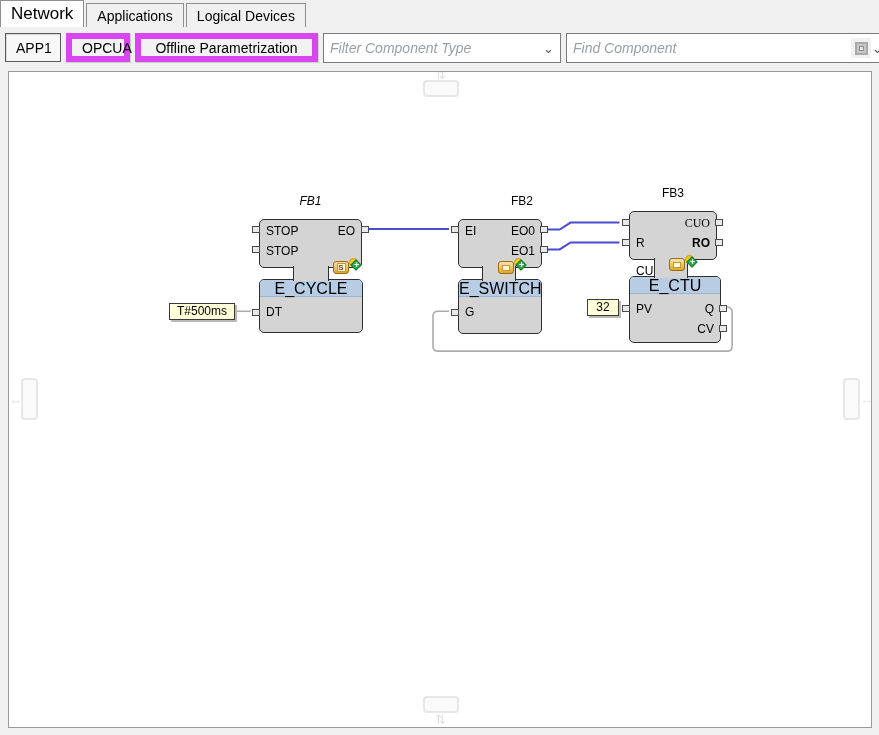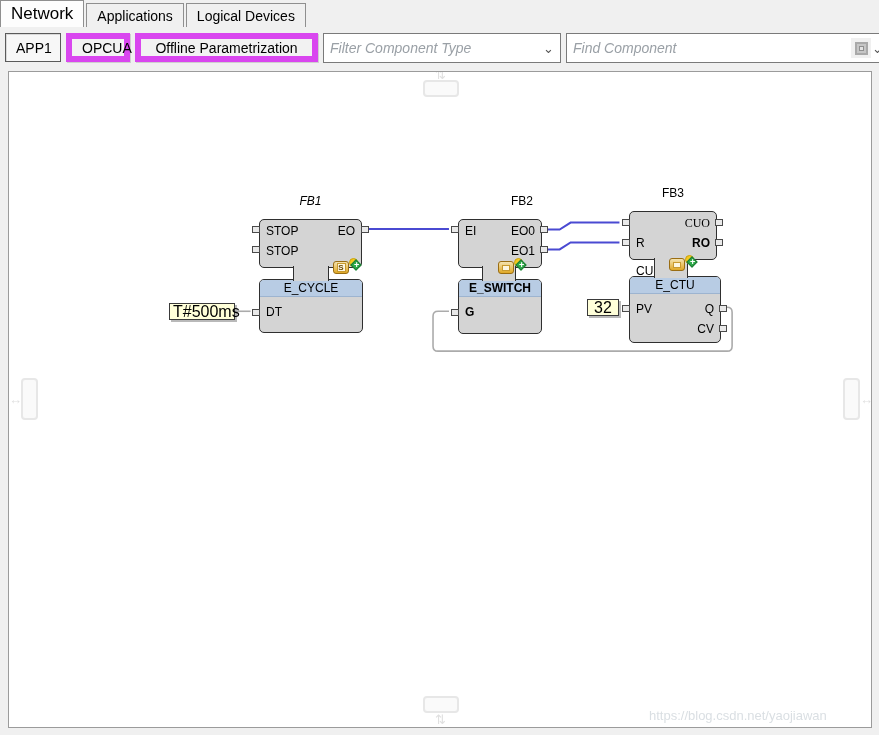--- a/index.html
+++ b/index.html
@@ -58,31 +58,31 @@
   .fb-box {
     position:absolute; background:#d4d4d4; border:1.5px solid #2f2f2f; border-radius:5px;
   }
   .fb-neck {
     position:absolute; background:#d4d4d4; border-left:1.5px solid #2f2f2f; border-right:1.5px solid #2f2f2f;
     z-index:2;
   }
   .fb-type {
     position:absolute; left:0; top:0; right:0; height:17px; background:#b8cce4;
     border-bottom:1px solid #9db4d0; border-radius:4px 4px 0 0;
-    text-align:center; font-size:12px; line-height:17px; color:#000;
+    text-align:center; font-size:16px; line-height:17px; color:#000;
   }
   .port { position:absolute; font-size:12px; color:#000; white-space:nowrap; }
   .port--l { left:6px; }
   .port--r { right:6px; text-align:right; }
   .pin {
     position:absolute; width:8px; height:7px; background:#e9e9e9; border:1px solid #4a4a4a; z-index:3;
   }
   .valbox {
     position:absolute; background:#ffffd9; border:1px solid #3a3a3a;
-    box-shadow:2px 2px 0 #b9b9b9; font-size:16px; padding:0 3px; height:17px; line-height:15px;
+    box-shadow:2px 2px 0 #b9b9b9; font-size:12px; padding:0 3px; height:17px; line-height:15px;
     text-align:center; z-index:4;
   }
   
   .chip-icon { position:absolute; width:16px; height:13px; background:linear-gradient(#f4e3b0,#e0a825);
     border:1.5px solid #9a6d12; border-radius:3px; z-index:5; display:flex; align-items:center; justify-content:center; }
   .chip-icon .win { width:8px; height:6px; background:#fdf6df; border:1px solid #c89a2e; }
   .chip-icon .s-letter { font-size:8px; font-weight:bold; color:#6b4a07; background:#fdf6df; border:1px solid #c89a2e; width:9px; height:9px; line-height:8px; text-align:center; }
   .dep-badge { position:absolute; width:12px; height:12px; z-index:6; }
   .dep-badge .yc { position:absolute; left:0; top:0; width:9px; height:9px; border-radius:50%; background:#f4c81e; border:1px solid #caa20a; }
   .dep-badge .gd { position:absolute; left:3px; top:3px; width:8px; height:8px; background:#2eab4a; transform:rotate(45deg); border:1px solid #1d7a33; }
@@ -187,21 +187,21 @@
     <div class="pin" style="left:531px;top:174px;"></div>
     <div class="fb-neck" style="left:473px;top:194px;width:34px;height:15px;"></div>
     <div class="chip-icon" style="left:489px;top:189px;">
         <span class="win"></span>
       </div>
     <div class="dep-badge" style="left:505px;top:186px;">
         <span class="yc"></span>
         <span class="gd"></span>
         <span class="plus">+</span>
       </div>
-    <div class="fb-box" style="left:449px;top:207px;width:84px;height:55px;font-weight:bold;">
+    <div class="fb-box" style="left:449px;top:207px;width:84px;height:55px;">
       <div class="fb-type">E_SWITCH</div>
       <span class="port port--l" style="top:25px;">G</span>
     </div>
     <div class="pin" style="left:442px;top:237px;"></div>
   </div>
 
   <div>
     <div class="fb-title" style="left:620px;top:114px;width:88px;">FB3</div>
     <div class="fb-box" style="left:620px;top:139px;width:88px;height:49px;">
       <span class="port port--l" style="top:16px;margin-top:36px;">CU</span>
@@ -227,14 +227,13 @@
       <span class="port port--l" style="top:25px;">PV</span>
       <span class="port port--r" style="top:25px;">Q</span>
       <span class="port port--r" style="top:45px;">CV</span>
     </div>
     <div class="pin" style="left:613px;top:233px;"></div>
     <div class="pin" style="left:710px;top:233px;"></div>
     <div class="pin" style="left:710px;top:253px;"></div>
     <div class="valbox" style="left:578px;top:227px;width:32px;">32</div>
   </div>
 
-  <div class="watermark" style="left:640px;top:636px;">https://blog.csdn.net/yaojiawan</div>
 </div>
 
 </body></html>

